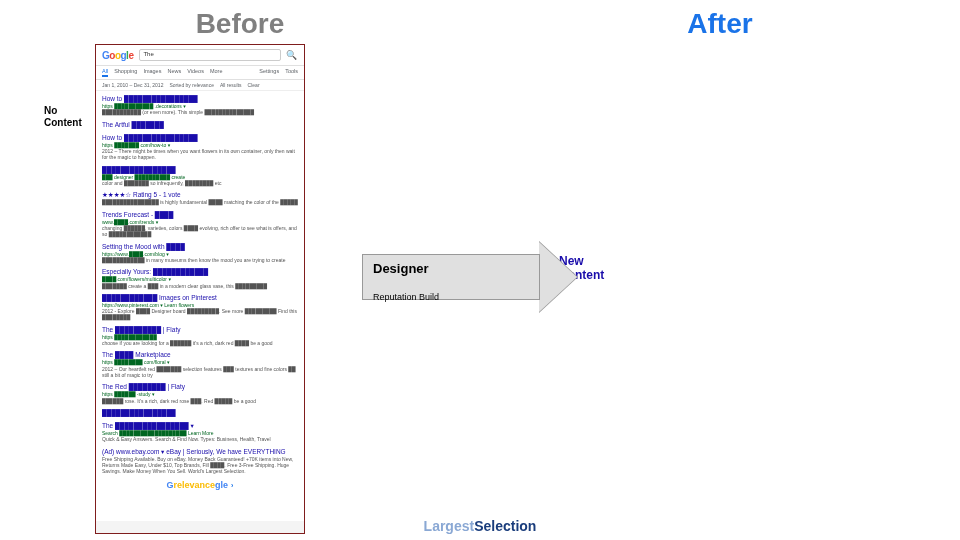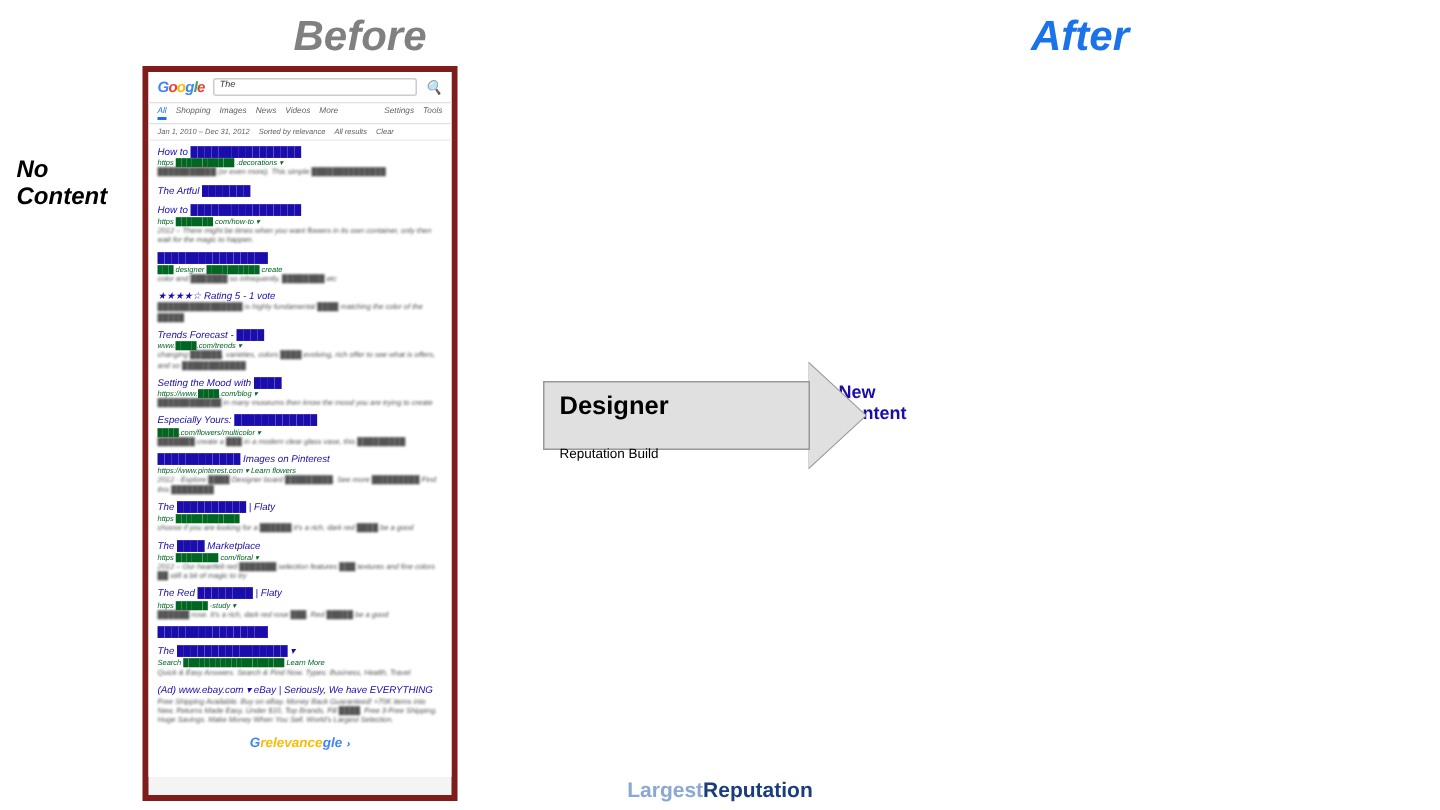--- a/index.html
+++ b/index.html
@@ -1,26 +1,26 @@
 <!DOCTYPE html>
 <html><head>
 <meta charset="utf-8">
 <style>
   * { margin: 0; padding: 0; box-sizing: border-box; }
   body { width: 960px; height: 540px; background: #fff; font-family: Arial, sans-serif; position: relative; overflow: hidden; }
   
-  .half { position: absolute; top: 0; width: 480px; height: 540px; font-style: italic; }
+  .half { position: absolute; top: 0; width: 480px; height: 540px; }
   .left { left: 0; }
   .right { left: 480px; }
   
   .heading { font-size: 28px; font-weight: bold; text-align: center; margin-top: 8px; }
   .heading-before { color: #808080; }
   .heading-after { color: #1a73e8; text-align: center; }
   
-  .serp { position: absolute; background: #f4f4f4; border: 4px solid #7f1d1d; font-size: 6px; color: #555; }
+  .serp { position: absolute; background: #f4f4f4; border: 1px solid #7f1d1d; font-size: 6px; color: #555; }
   .serp-left { left: 95px; top: 44px; width: 210px; height: 490px; }
   
   .goog-logo { display: inline-block; font-weight: bold; font-size: 10px; letter-spacing: -0.5px; }
   .g1 { color: #4285F4; } .g2 { color: #EA4335; } .g3 { color: #FBBC05; } .g4 { color: #4285F4; } .g5 { color: #34A853; } .g6 { color: #EA4335; }
   
   .serp-header { padding: 4px 6px; background: #fff; border-bottom: 1px solid #e0e0e0; display: flex; align-items: center; gap: 6px; }
   .search-box { flex: 1; height: 12px; border: 1px solid #ccc; border-radius: 2px; font-size: 6px; padding: 1px 3px; color: #333; }
   .mag { color: #4285F4; font-size: 9px; }
   
   .serp-tabs { padding: 2px 6px; font-size: 5.5px; background: #fff; border-bottom: 1px solid #e0e0e0; display: flex; gap: 6px; color: #5f6368; }
@@ -29,28 +29,28 @@
   
   .serp-tools { padding: 2px 6px; font-size: 5px; color: #5f6368; background: #fff; border-bottom: 1px solid #eee; display: flex; gap: 6px; }
   
   .serp-body { padding: 4px 6px; background: #fff; height: calc(100% - 58px); overflow: hidden; }
   
   .result { margin-bottom: 5px; line-height: 1.25; }
   .result .title { color: #1a0dab; font-size: 6.5px; filter: blur(0.3px); }
   .result .url { color: #006621; font-size: 5px; filter: blur(0.3px); }
   .result .snippet { color: #545454; font-size: 5px; filter: blur(0.6px); }
   
-  .no-content { position: absolute; left: 11px; top: 105px; font-size: 16px; font-weight: bold; color: #000; line-height: 1.15; }
+  .no-content { position: absolute; left: 44px; top: 105px; font-size: 10px; font-weight: bold; color: #000; line-height: 1.15; }
   .new-content { position: absolute; left: 559px; top: 255px; font-size: 12px; font-weight: bold; color: #1a0dab; line-height: 1.15; }
   
   .big-arrow { position: absolute; left: 362px; top: 242px; width: 220px; height: 70px; }
   .big-arrow-body { position: absolute; left: 0; top: 12px; width: 178px; height: 46px; background: #e0e0e0; border: 1px solid #999; padding: 6px 10px; }
   .big-arrow-head { position: absolute; left: 177px; top: 0; width: 0; height: 0; border-top: 35px solid transparent; border-bottom: 35px solid transparent; border-left: 38px solid #e0e0e0; }
   .big-arrow-head-border { position: absolute; left: 177px; top: -1px; width: 0; height: 0; border-top: 36px solid transparent; border-bottom: 36px solid transparent; border-left: 39px solid #999; }
-  .big-arrow-title { font-size: 17px; font-weight: bold; color: #000; }
+  .big-arrow-title { font-size: 13px; font-weight: bold; color: #000; }
   .big-arrow-sub { font-size: 9px; color: #000; margin-top: 16px; }
   
   .footer-brand { position: absolute; left: 50%; transform: translateX(-50%); bottom: 6px; font-size: 14px; font-weight: bold; }
   .footer-brand .fb1 { color: #8aa8d4; } .footer-brand .fb2 { color: #1a3d7c; }
   
   .goog-pager { font-size: 9px; text-align: center; margin-top: 6px; font-weight: bold; }
   .goog-pager .arrow-next { color: #1a73e8; font-size: 7px; margin-left: 3px; }
 </style>
 </head>
 <body>
@@ -175,14 +175,14 @@
 <div class="big-arrow">
   <div class="big-arrow-head-border"></div>
   <div class="big-arrow-head"></div>
   <div class="big-arrow-body">
     <div class="big-arrow-title">Designer</div>
     <div class="big-arrow-sub">Reputation Build</div>
   </div>
 </div>
 
 <div class="footer-brand">
-  <span class="fb1">Largest</span><span class="fb2">Reputation</span>
+  <span class="fb1">Largest</span><span class="fb2">Selection</span>
 </div>
 
 </body></html>

